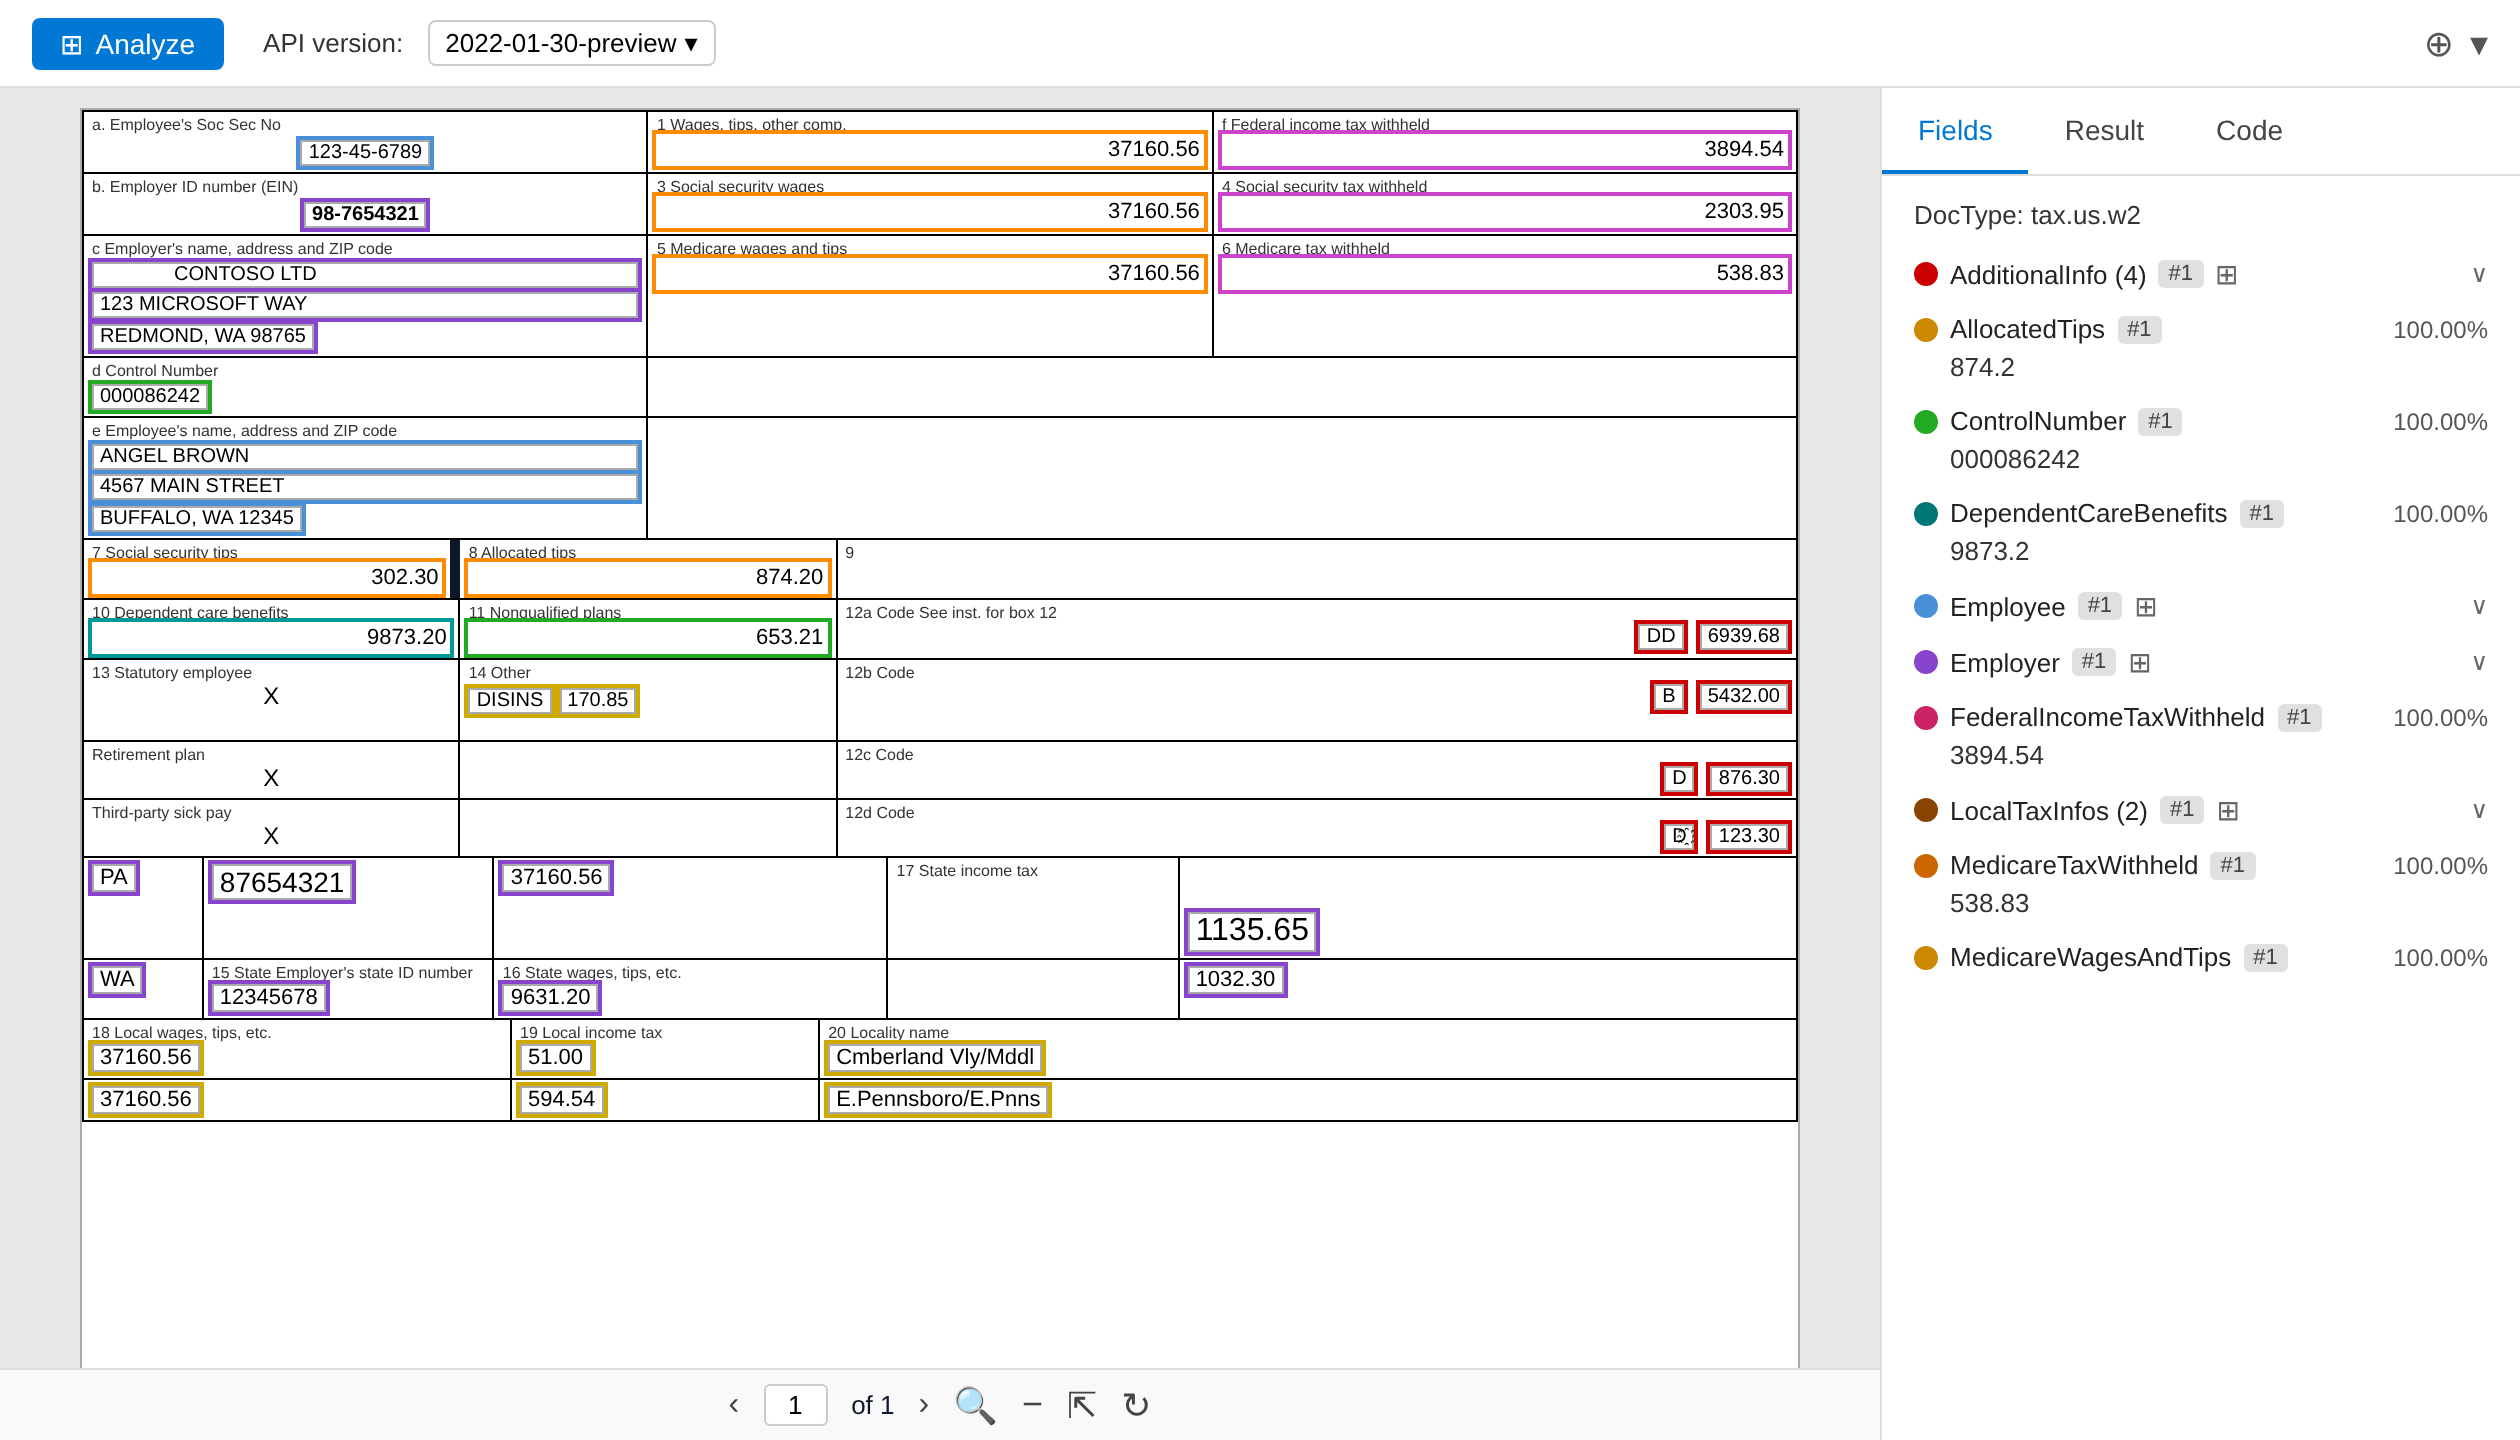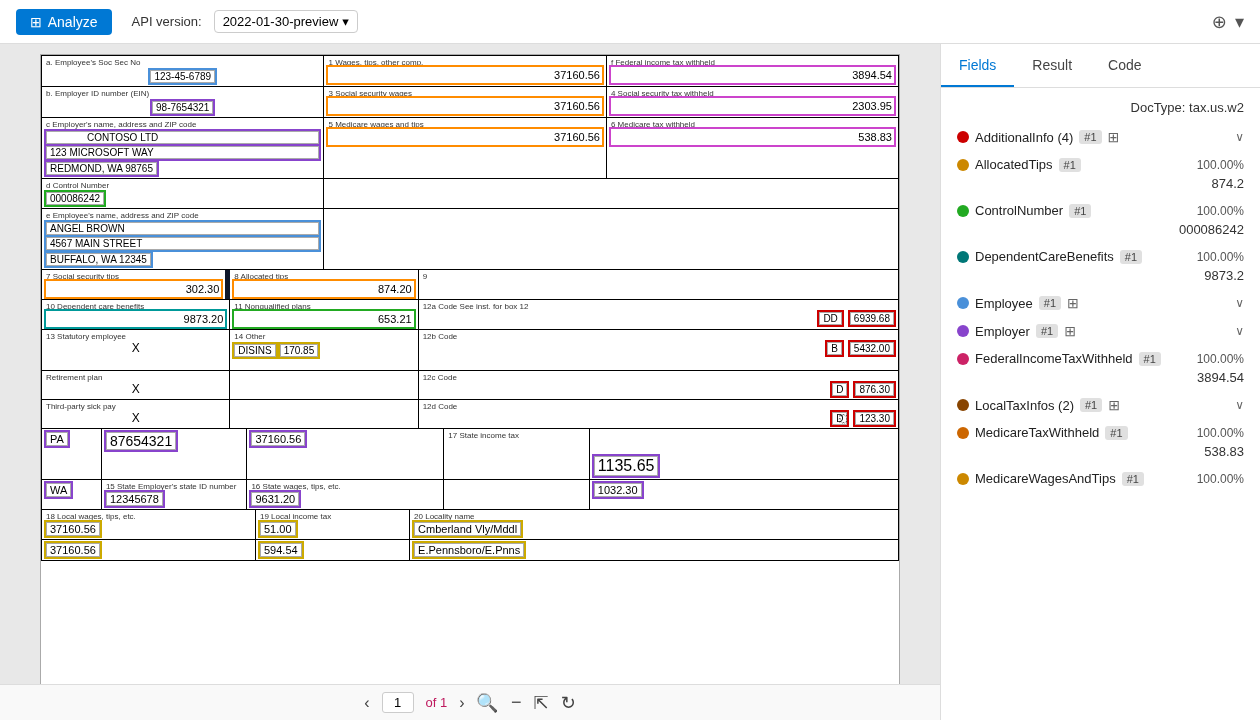--- a/index.html
+++ b/index.html
@@ -55,39 +55,39 @@
     
     .doc-nav {
       height: 36px; background: #f9f9f9; border-top: 1px solid #ddd;
       display: flex; align-items: center; justify-content: center; gap: 12px;
     }
     .nav-btn { background: none; border: none; cursor: pointer; font-size: 16px; color: #444; }
     .page-input {
       width: 32px; text-align: center; border: 1px solid #ccc; border-radius: 3px;
       font-size: 13px; padding: 2px 4px;
     }
-    .page-of { font-size: 13px; color: #be185d; }
+    .page-of { font-size: 13px; color: #0f172a; }
     .zoom-btn { background: none; border: none; cursor: pointer; font-size: 18px; color: #444; }
 
     
     .right-panel {
       width: 320px; background: #fff; border-left: 1px solid #ddd;
       display: flex; flex-direction: column; overflow: hidden;
     }
     .panel-tabs {
       display: flex; border-bottom: 1px solid #ddd; height: 44px;
     }
     .panel-tab {
       padding: 12px 18px; font-size: 14px; cursor: pointer; color: #444;
       border-bottom: 2px solid transparent; background: none; border-top: none;
       border-left: none; border-right: none;
     }
     .panel-tab.active { color: #0078d4; border-bottom: 2px solid #0078d4; font-weight: 500; }
 
-    .panel-body { flex: 1; overflow-y: auto; padding: 12px 16px; text-align: right; }
+    .panel-body { flex: 1; overflow-y: auto; padding: 12px 16px; }
 
     .doctype-row { font-size: 13px; color: #333; margin-bottom: 14px; }
     .doctype-row span { font-weight: 500; }
 
     .field-item { margin-bottom: 12px; }
     .field-header {
       display: flex; align-items: center; gap: 6px;
       cursor: pointer; justify-content: space-between;
     }
     .field-header-left { display: flex; align-items: center; gap: 6px; }
@@ -161,21 +161,21 @@
             </div>
             <div style="width:34%; padding:2px 4px;">
               <div class="w2-label">f Federal income tax withheld</div>
               <div class="w2-val outlined-pink">3894.54</div>
             </div>
           </div>
 
           <div style="display:flex; border-bottom:1px solid #000;">
             <div style="width:33%; border-right:1px solid #000; padding:2px 4px;">
               <div class="w2-label">b. Employer ID number (EIN)</div>
-              <div style="text-align:center; margin-top:2px;">
+              <div style="text-align:center; margin-top:2px;font-weight:bold;">
                 <span class="field-box outlined-purple">98-7654321</span>
               </div>
             </div>
             <div style="width:33%; border-right:1px solid #000; padding:2px 4px;">
               <div class="w2-label">3 Social security wages</div>
               <div class="w2-val outlined-orange">37160.56</div>
             </div>
             <div style="width:34%; padding:2px 4px;">
               <div class="w2-label">4 Social security tax withheld</div>
               <div class="w2-val outlined-pink">2303.95</div>

